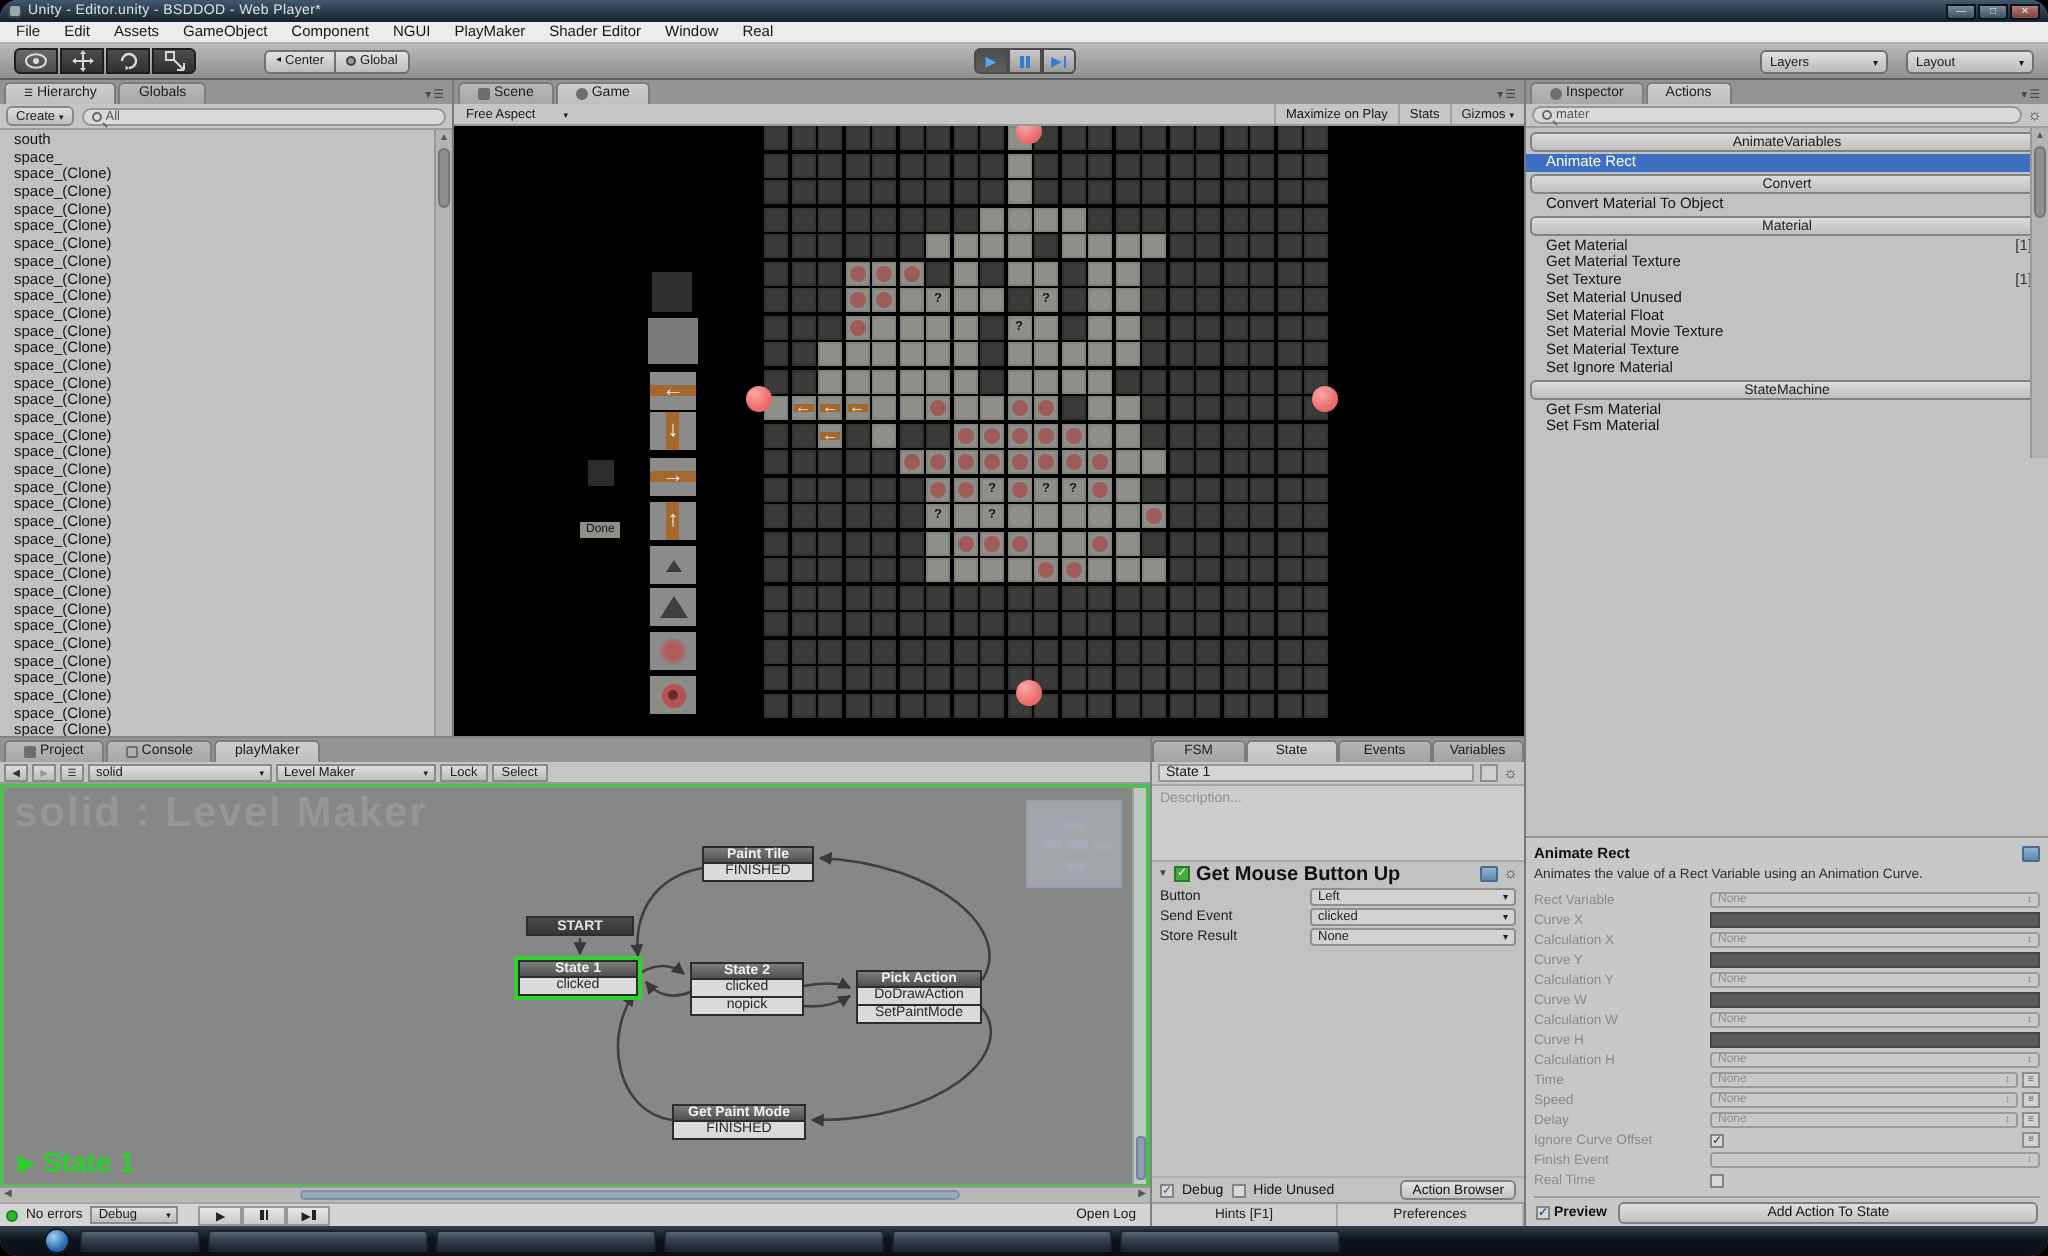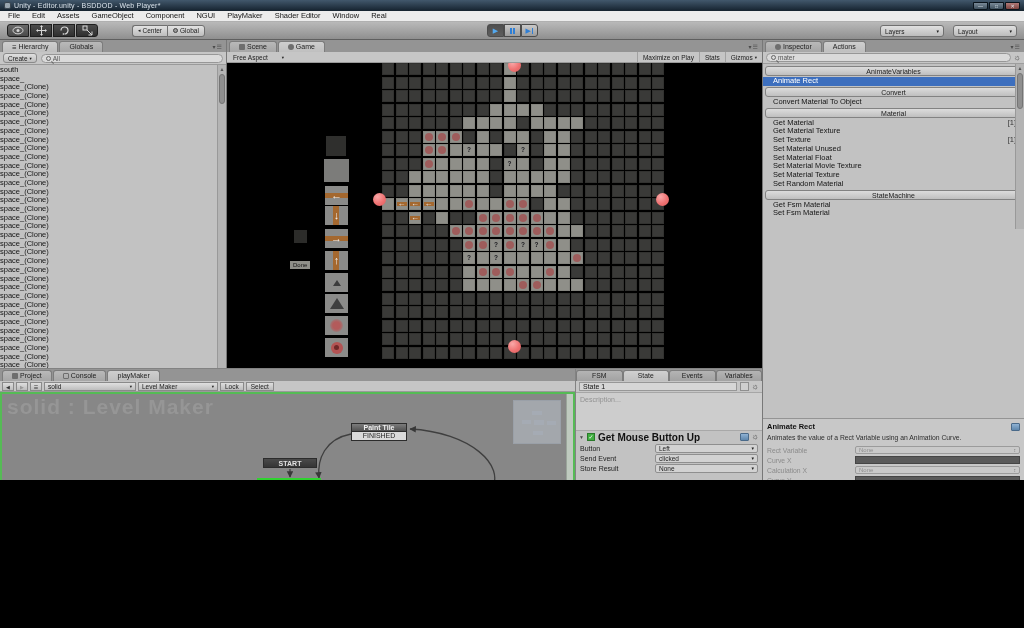--- a/index.html
+++ b/index.html
@@ -1,19 +1,19 @@
 <!DOCTYPE html>
 <html><head>
 <meta charset="utf-8">
 <style>
   * { box-sizing: border-box; margin: 0; padding: 0; }
   html,body { width:1024px; height:628px; }
   body { font-family: "Liberation Sans", sans-serif; background:#000; }
-  .screen { width:1024px; height:480px; position:relative; background:#8b5cf6; overflow:hidden;
-            font-family:"Liberation Sans", sans-serif; }
+  .screen { width:1024px; height:628px; position:relative; background:#8b5cf6; overflow:hidden;
+            font-family:"Liberation Sans", sans-serif;border-radius:9px; }
 
   
   .titlebar { height:11px; background:linear-gradient(#42586c,#15222e); display:flex; align-items:center;
               padding:0 4px; color:#d9e2ea; font-size:7px; }
   .app-icon { width:7px; height:7px; background:#9aa6b0; border:1px solid #3a4650; border-radius:2px; margin-right:3px; }
   .title-text { flex:1; letter-spacing:.2px; }
   .win-btns { display:flex; gap:1px; }
   .win-btn { width:15px; height:8px; border:1px solid #0a141c; border-radius:0 0 2px 2px;
              background:linear-gradient(#7a8a98,#3e505e); color:#dfe8ef; font-size:5px; line-height:7px; text-align:center; }
   .win-btn.close { background:linear-gradient(#b07a78,#7c4340); }
@@ -72,21 +72,21 @@
   .hier-toolbar { height:13px; background:#c6c6c6; border-bottom:1px solid #9a9a9a; display:flex; align-items:center; padding:1px 3px; gap:4px;}
   .chip { height:10px; font-size:6.5px; line-height:9px; padding:0 4px; color:#1a1a1a;
           background:linear-gradient(#e0e0e0,#bdbdbd); border:1px solid #8a8a8a; border-radius:3px; display:flex; align-items:center; gap:2px;}
   .searchbox { flex:1; height:9px; background:#dadada; border:1px solid #979797; border-radius:5px;
                display:flex; align-items:center; padding:0 4px; gap:2px; }
   .searchbox input { border:none; background:transparent; font-size:6.5px; color:#555; width:100%; outline:none;
                      font-family:"Liberation Sans",sans-serif; }
   .mag { width:5px; height:5px; border:1px solid #666; border-radius:50%; position:relative; flex:none;}
   .mag:after { content:""; position:absolute; width:3px; height:1px; background:#666; transform:rotate(45deg); left:4px; top:5px;}
   .hier-list { flex:1; position:relative; overflow:hidden; padding-top:1px; }
-  .hier-row { height:8.7px; font-size:7.5px; line-height:8.5px; color:#141414; white-space:nowrap;}
+  .hier-row { height:8.7px; font-size:7.5px; line-height:8.5px; color:#141414; padding-left:7px; white-space:nowrap;}
   .vscroll { position:absolute; top:0; right:0; bottom:0; width:9px; background:#b4b4b4; border-left:1px solid #999; }
   .vscroll .arrow { height:8px; font-size:5px; color:#555; text-align:center; line-height:8px;}
   .vthumb { position:absolute; left:1px; width:6px; background:#8f8f8f; border:1px solid #757575; border-radius:3px; }
 
   
   .game-panel { flex:1; display:flex; flex-direction:column; background:#c2c2c2;}
   .game-toolbar { height:11px; background:#c6c6c6; border-bottom:1px solid #9a9a9a; display:flex; align-items:center;
                   font-size:6.5px; color:#1a1a1a; }
   .aspect { padding:0 6px; display:flex; gap:14px; align-items:center;}
   .gt-right { margin-left:auto; display:flex; height:100%; align-items:center; }
@@ -1227,21 +1227,21 @@
           <div class="act-row">
             <span class="lbl">Set Material Float</span>
           </div>
           <div class="act-row">
             <span class="lbl">Set Material Movie Texture</span>
           </div>
           <div class="act-row">
             <span class="lbl">Set Material Texture</span>
           </div>
           <div class="act-row">
-            <span class="lbl">Set Random Material</span>
+            <span class="lbl">Set Ignore Material</span>
           </div>
           <div class="act-header">StateMachine</div>
           <div class="act-row">
             <span class="lbl">Get Fsm Material</span>
           </div>
           <div class="act-row">
             <span class="lbl">Set Fsm Material</span>
           </div>
         </div>
       <div class="actions-filler"></div>

